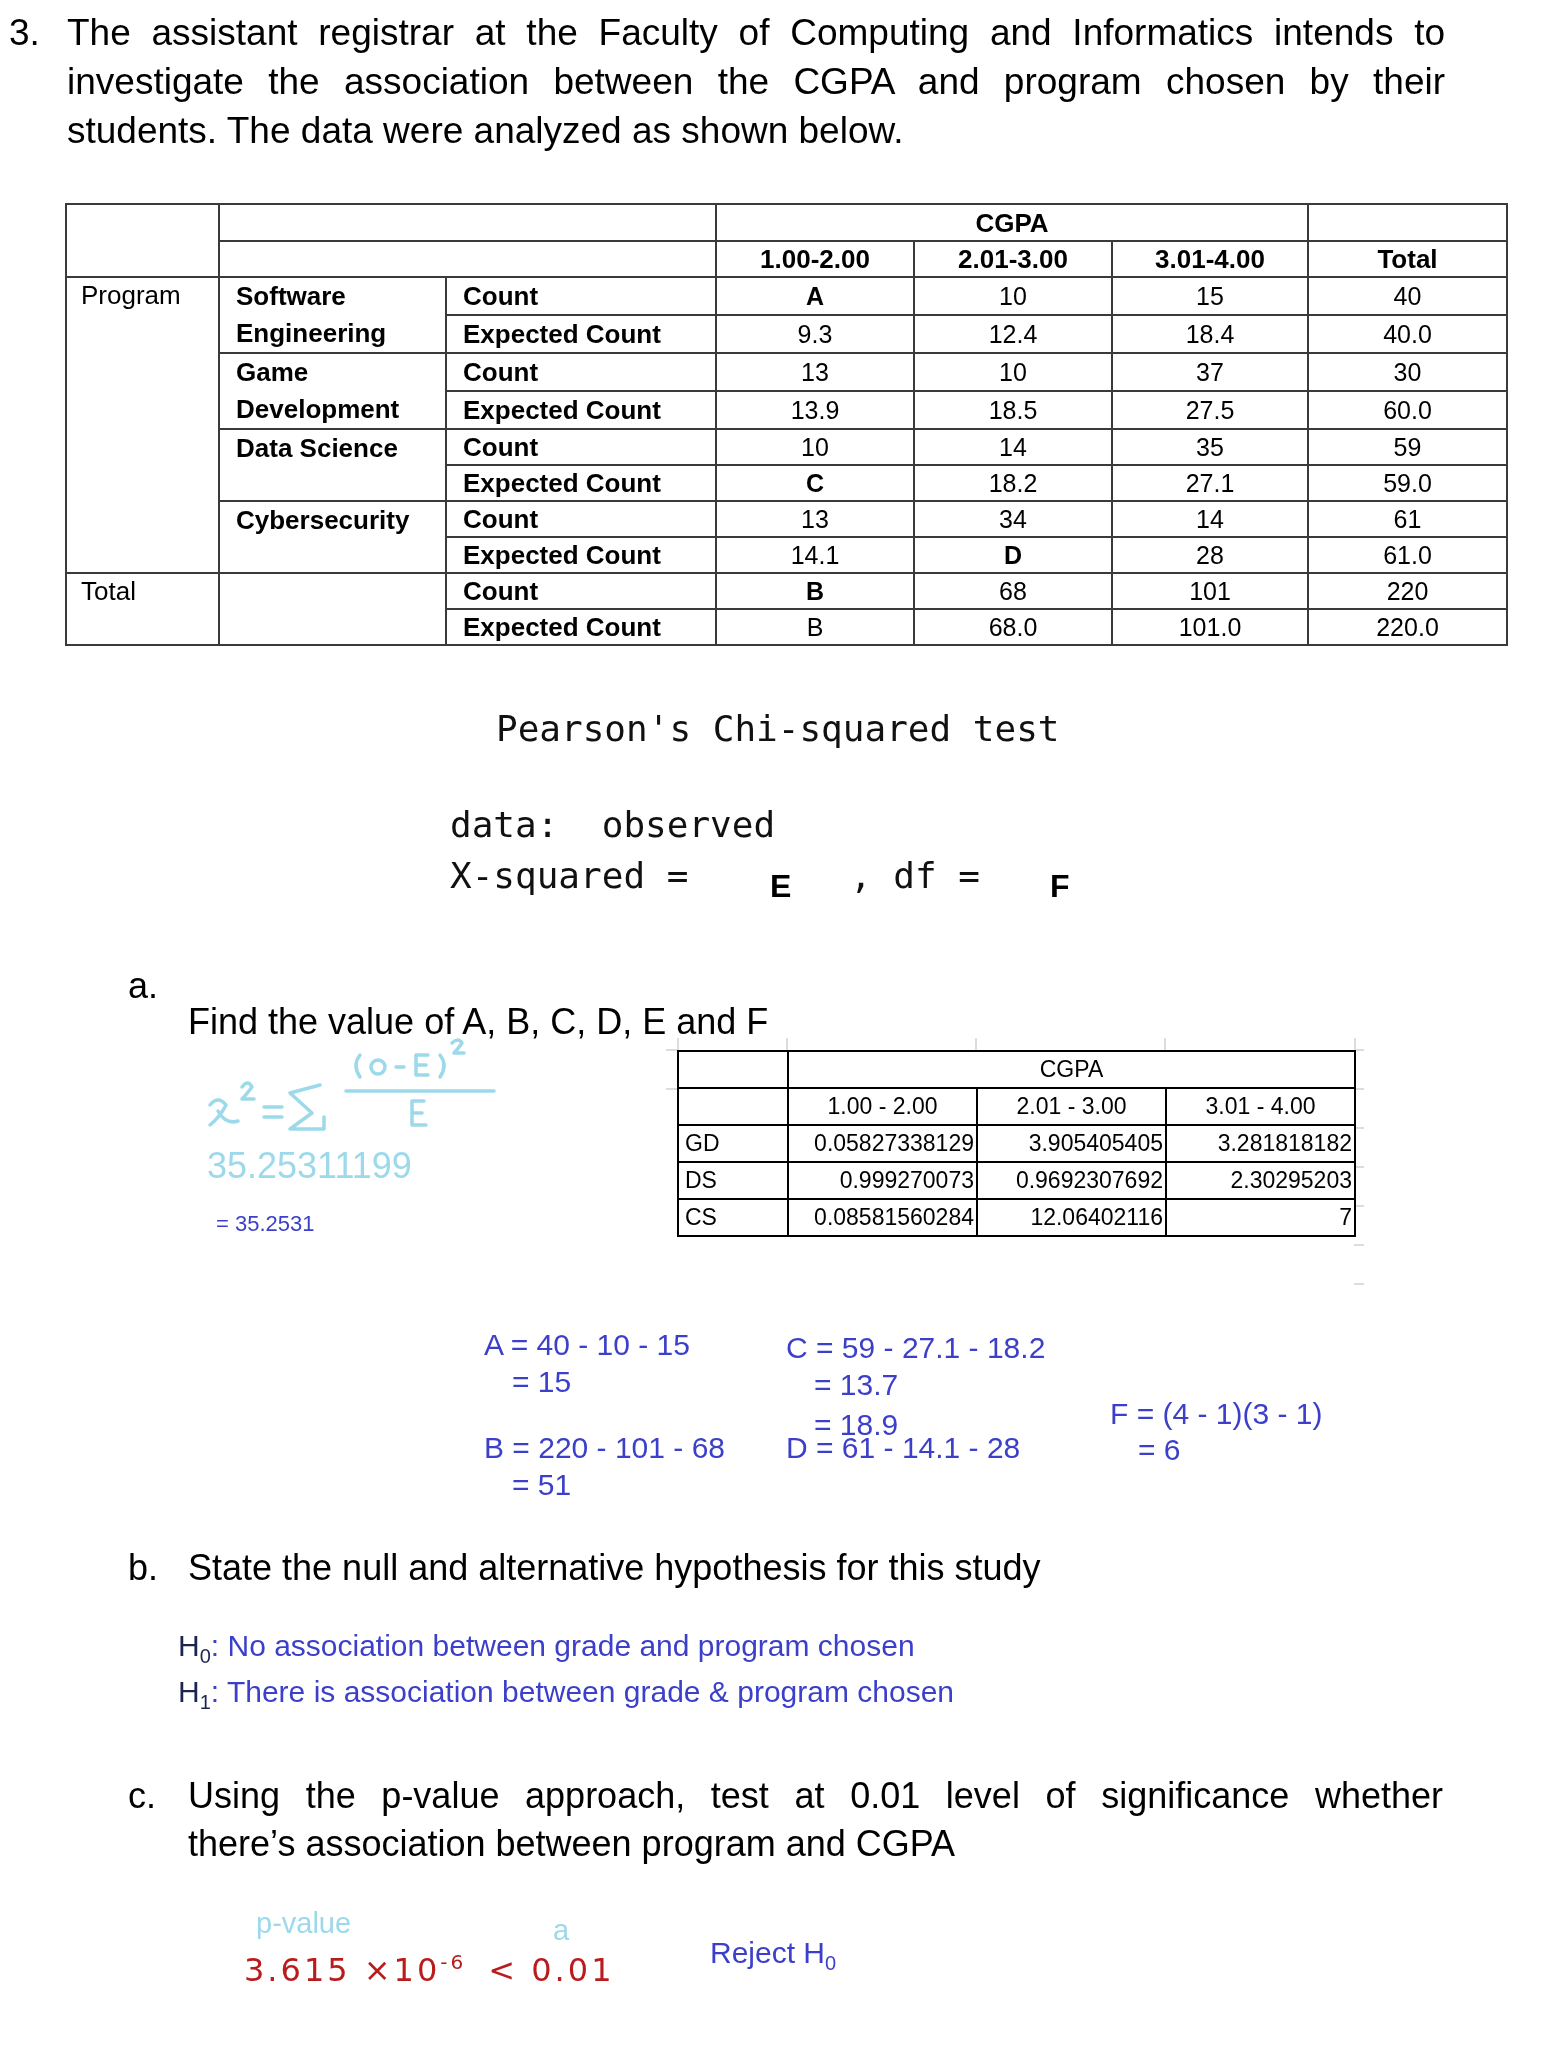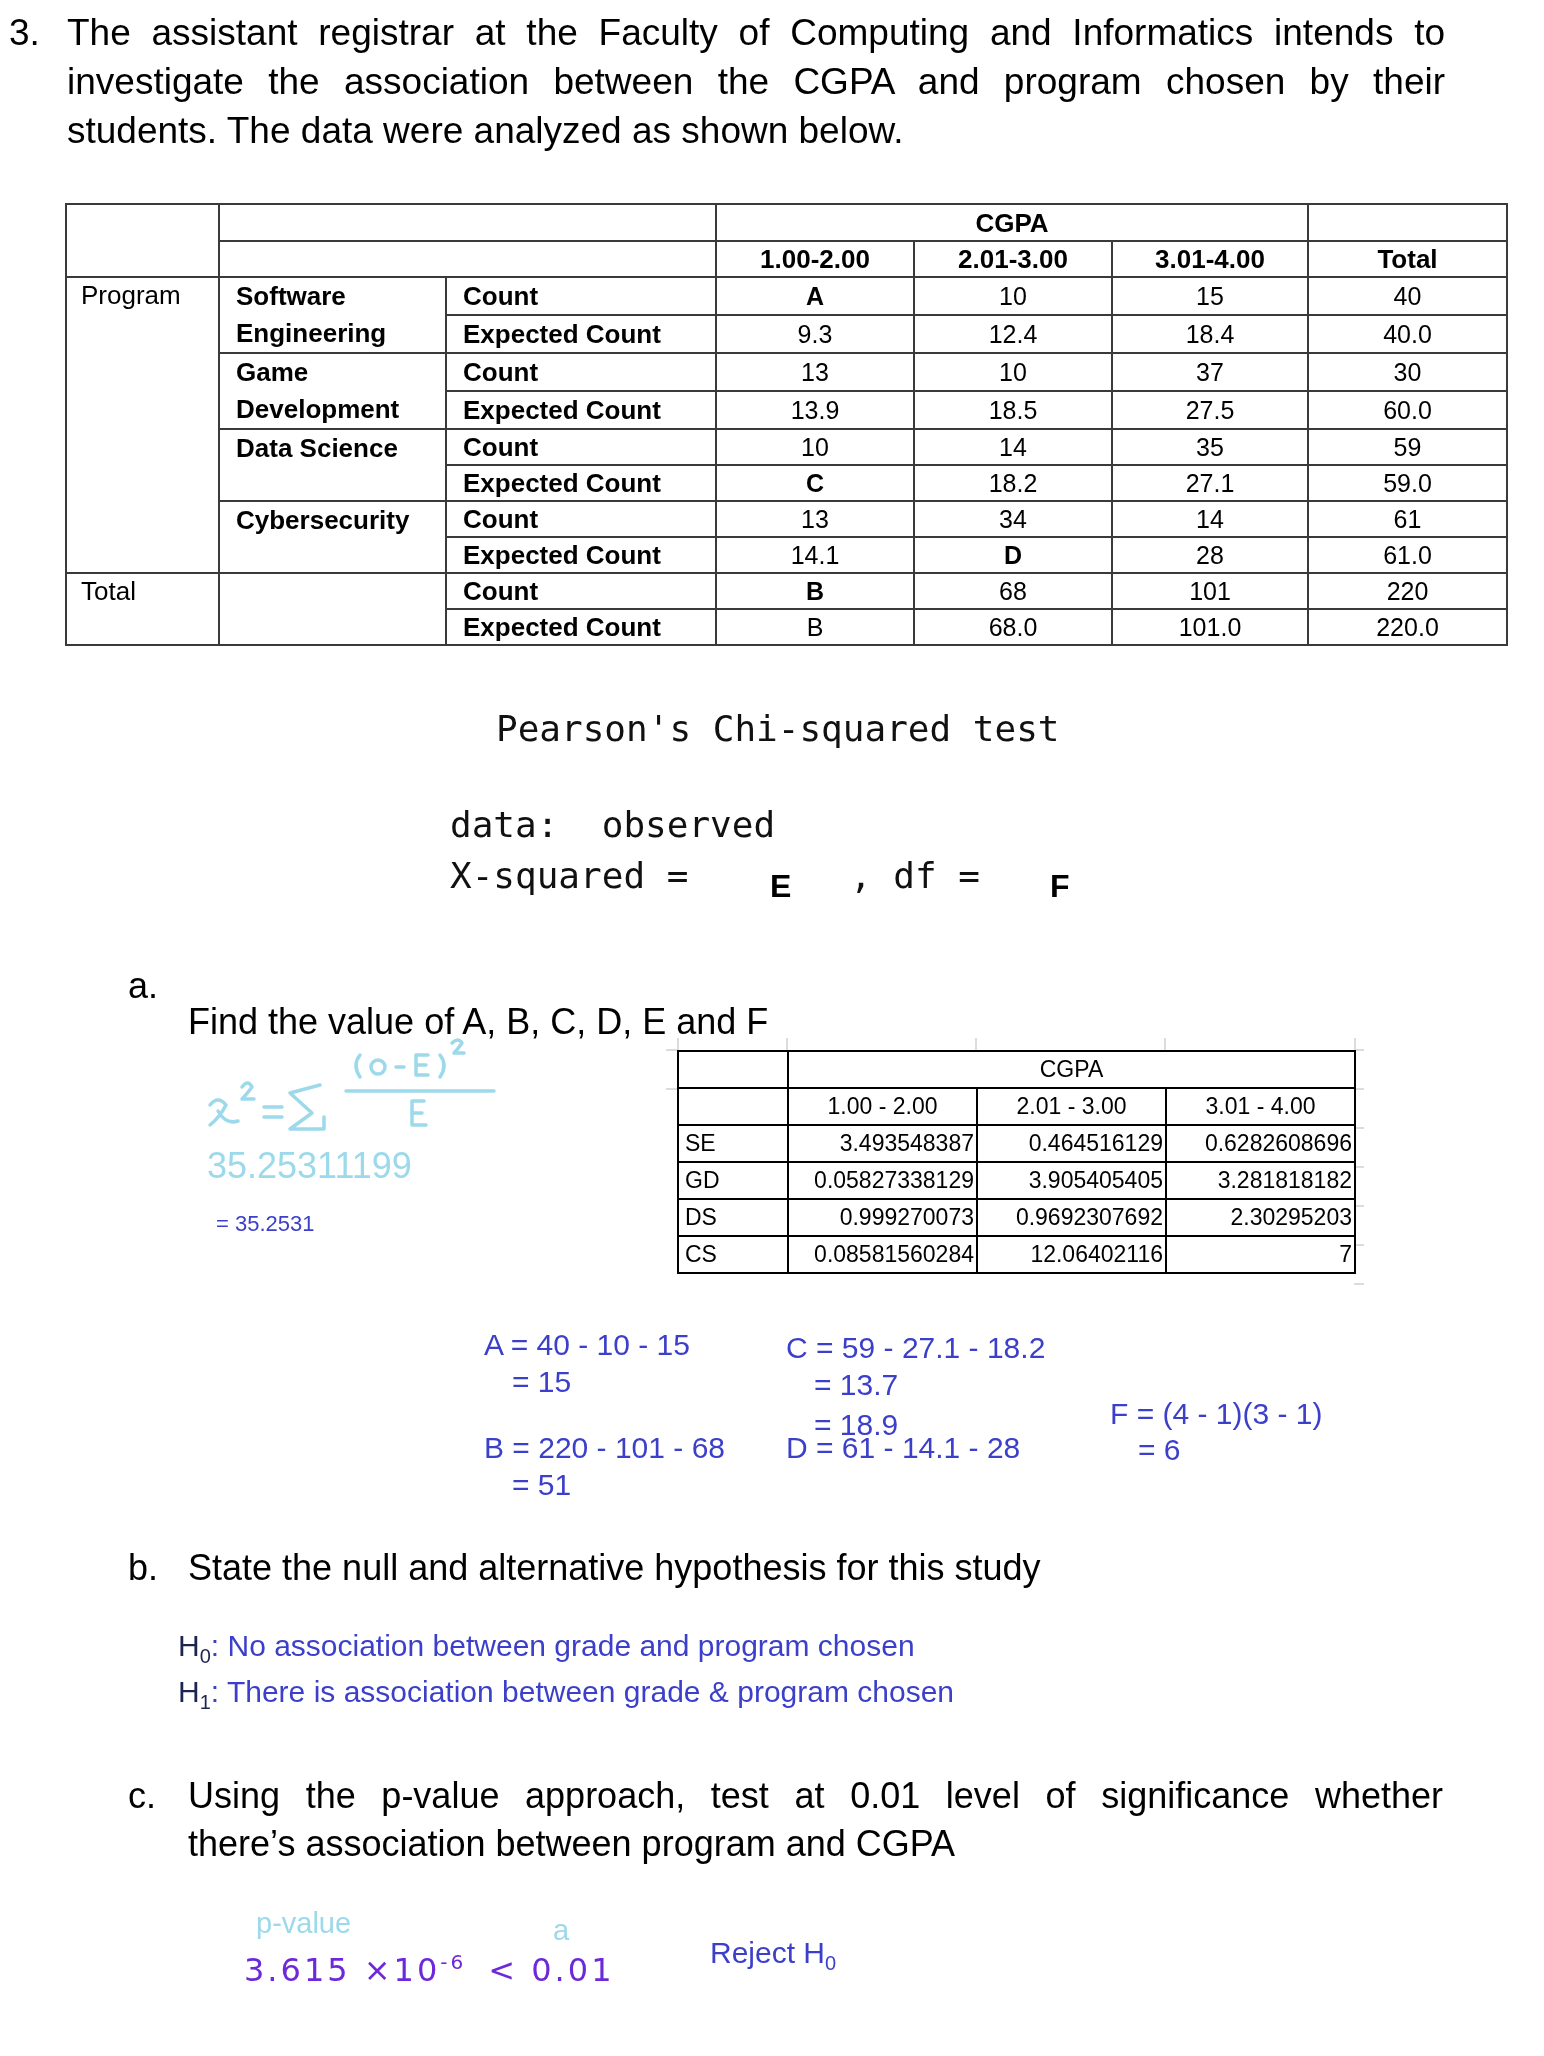--- a/index.html
+++ b/index.html
@@ -36,21 +36,21 @@
   .anno { position:absolute; font-size:30px; line-height:36px; white-space:pre; }
 
   
   .t2 { position:absolute; left:677px; top:1050px; border-collapse:collapse; font-size:23px; table-layout:fixed; }
   .t2 td { border:2px solid #000; height:35px; line-height:35px; padding:0 2px; white-space:nowrap; }
   .t2 .lab { text-align:left; padding-left:6px; }
   .t2 .rt { text-align:right; }
   .t2 .ct { text-align:center; }
   .grid-stub { position:absolute; background:#dcdcdc; }
 
-  .hw { position:absolute; font-family:"DejaVu Sans", sans-serif; color:#6d28d9; }
+  .hw { position:absolute; font-family:"DejaVu Sans", sans-serif; color:#b91c1c; }
 </style>
 </head>
 <body>
 
 <div class="q-num">3.</div>
 <div class="q-text">The assistant registrar at the Faculty of Computing and Informatics intends to investigate the association between the CGPA and program chosen by their students. The data were analyzed as shown below.</div>
 
 <table class="t1">
   <colgroup>
     <col style="width:153px">
@@ -215,26 +215,20 @@
     <td></td>
     <td colspan="3" class="ct">CGPA</td>
   </tr>
   <tr>
     <td></td>
     <td class="ct">1.00 - 2.00</td>
     <td class="ct">2.01 - 3.00</td>
     <td class="ct">3.01 - 4.00</td>
   </tr>
   <tr>
-    <td class="lab">SE</td>
-    <td class="rt">3.493548387</td>
-    <td class="rt">0.464516129</td>
-    <td class="rt">0.6282608696</td>
-  </tr>
-  <tr>
     <td class="lab">GD</td>
     <td class="rt">0.05827338129</td>
     <td class="rt">3.905405405</td>
     <td class="rt">3.281818182</td>
   </tr>
   <tr>
     <td class="lab">DS</td>
     <td class="rt">0.999270073</td>
     <td class="rt">0.9692307692</td>
     <td class="rt">2.30295203</td>

